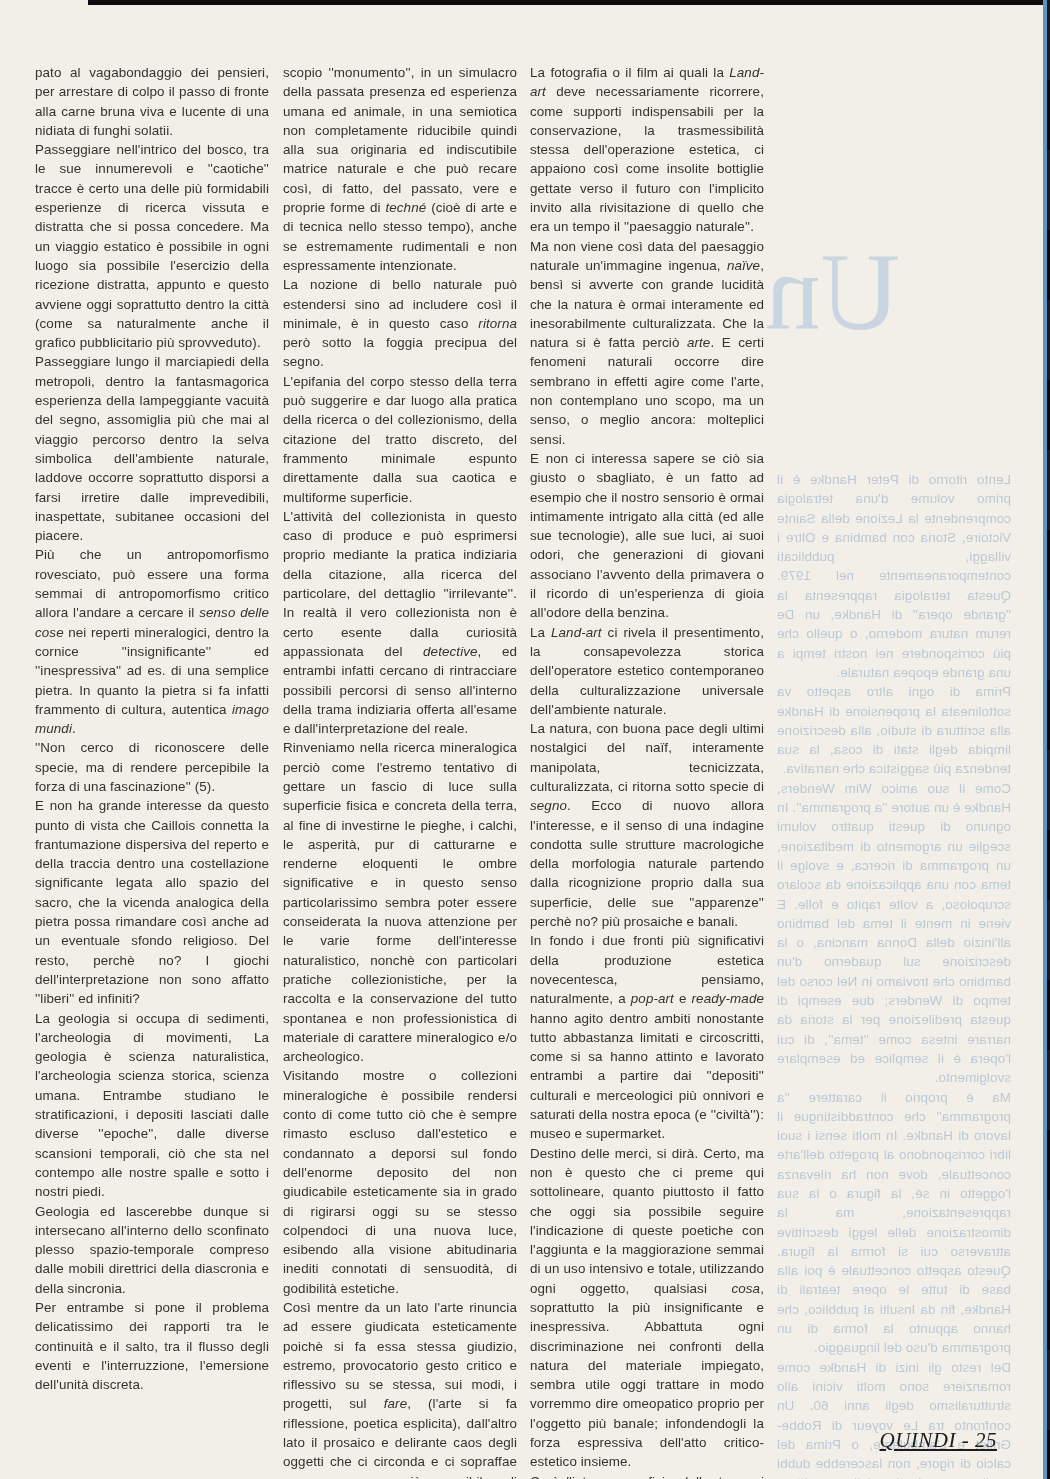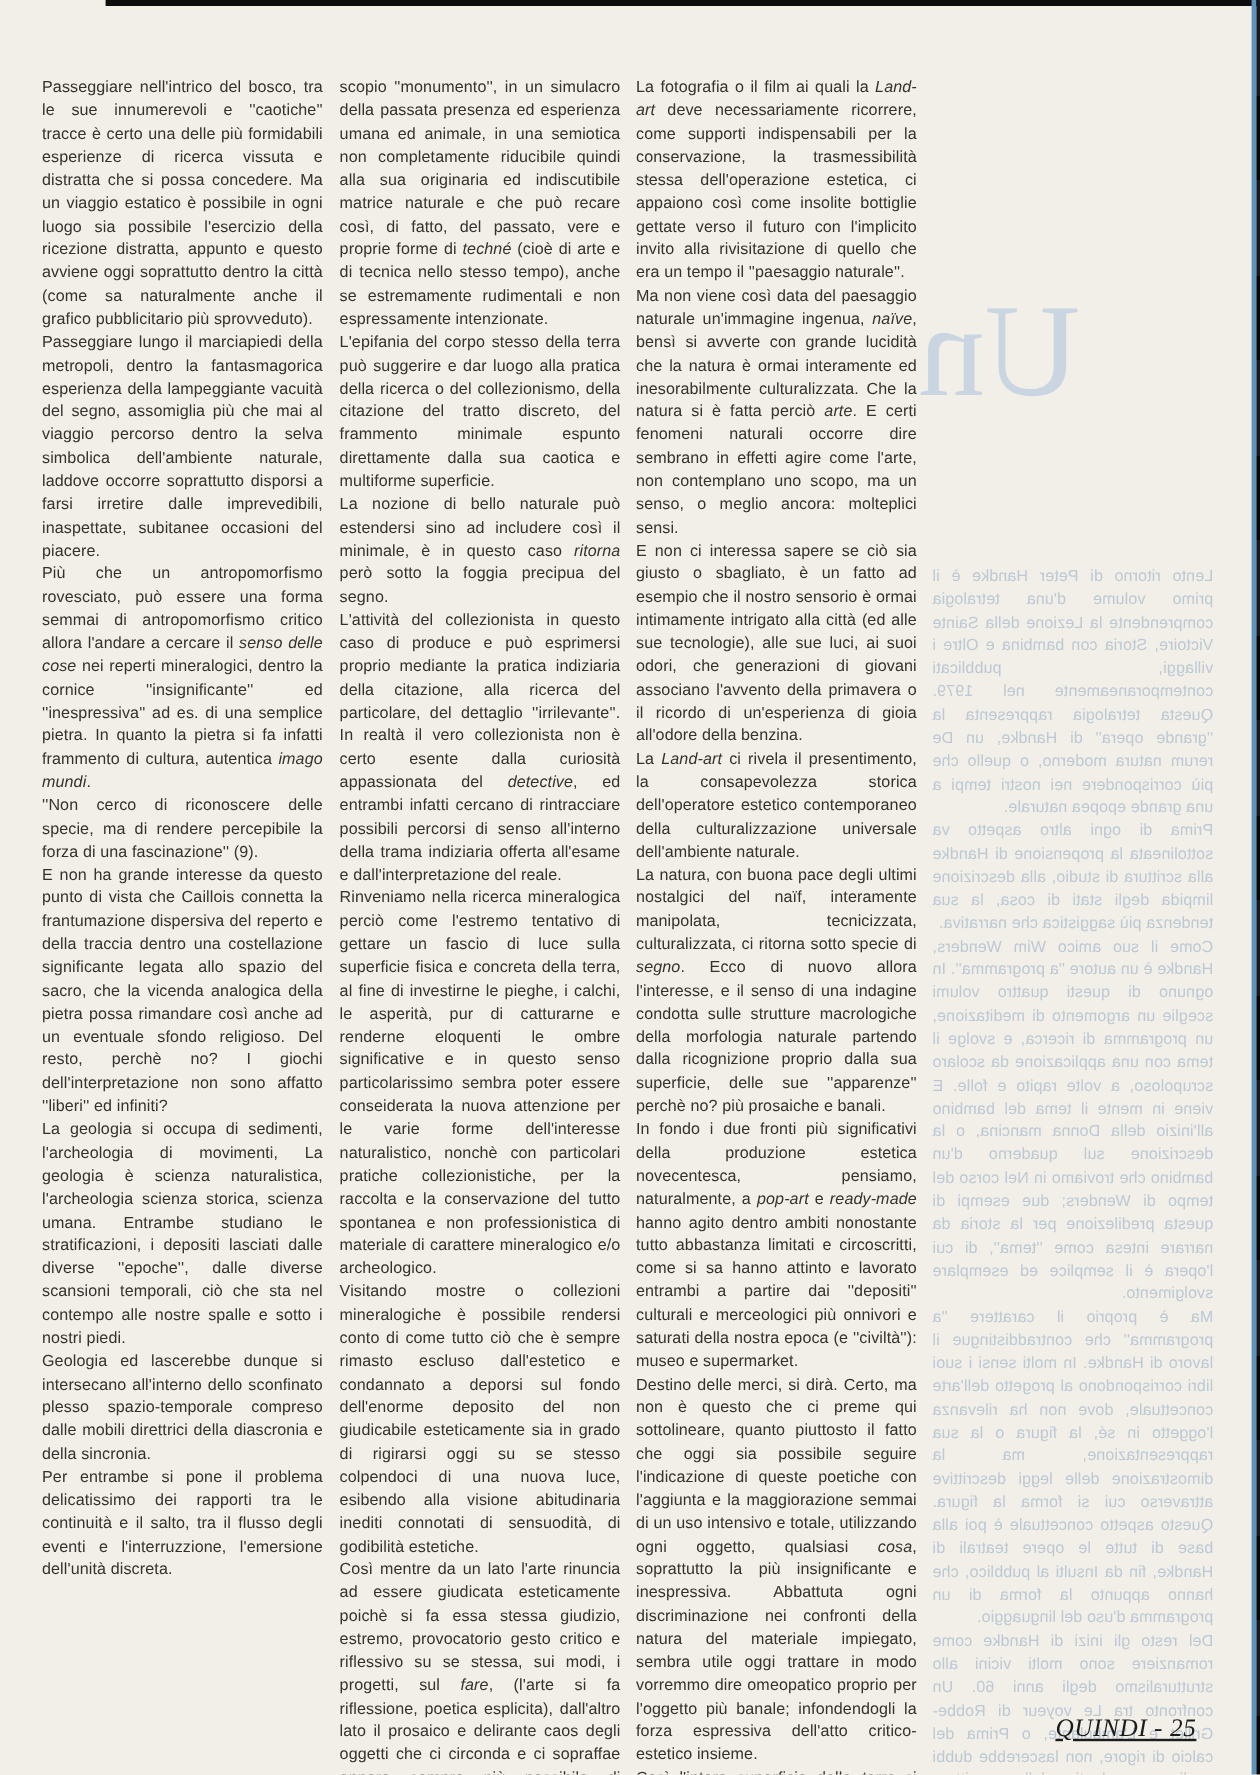--- a/index.html
+++ b/index.html
@@ -69,33 +69,34 @@
 <div class="page">
   <div class="top-edge"></div>
   <div class="right-edge">
     <div class="blue"></div>
     <div class="dark"></div>
   </div>
 
   <div class="showthrough-big">Un</div>
 
   <div class="col col1">
+      <div class="para">pato al vagabondaggio dei pensieri, per arrestare di colpo il passo di fronte alla carne bruna viva e lucente di una nidiata di funghi solatii.</div>
       <div class="para">Passeggiare nell'intrico del bosco, tra le sue innumerevoli e ''caotiche'' tracce è certo una delle più formidabili esperienze di ricerca vissuta e distratta che si possa concedere. Ma un viaggio estatico è possibile in ogni luogo sia possibile l'esercizio della ricezione distratta, appunto e questo avviene oggi soprattutto dentro la città (come sa naturalmente anche il grafico pubblicitario più sprovveduto).</div>
       <div class="para">Passeggiare lungo il marciapiedi della metropoli, dentro la fantasmagorica esperienza della lampeggiante vacuità del segno, assomiglia più che mai al viaggio percorso dentro la selva simbolica dell'ambiente naturale, laddove occorre soprattutto disporsi a farsi irretire dalle imprevedibili, inaspettate, subitanee occasioni del piacere.</div>
       <div class="para">Più che un antropomorfismo rovesciato, può essere una forma semmai di antropomorfismo critico allora l'andare a cercare il <i>senso delle cose</i> nei reperti mineralogici, dentro la cornice ''insignificante'' ed ''inespressiva'' ad es. di una semplice pietra. In quanto la pietra si fa infatti frammento di cultura, autentica <i>imago mundi</i>.</div>
-      <div class="para">''Non cerco di riconoscere delle specie, ma di rendere percepibile la forza di una fascinazione'' (9).</div>
+      <div class="para">''Non cerco di riconoscere delle specie, ma di rendere percepibile la forza di una fascinazione'' (5).</div>
       <div class="para">E non ha grande interesse da questo punto di vista che Caillois connetta la frantumazione dispersiva del reperto e della traccia dentro una costellazione significante legata allo spazio del sacro, che la vicenda analogica della pietra possa rimandare così anche ad un eventuale sfondo religioso. Del resto, perchè no? I giochi dell'interpretazione non sono affatto ''liberi'' ed infiniti?</div>
       <div class="para">La geologia si occupa di sedimenti, l'archeologia di movimenti, La geologia è scienza naturalistica, l'archeologia scienza storica, scienza umana. Entrambe studiano le stratificazioni, i depositi lasciati dalle diverse ''epoche'', dalle diverse scansioni temporali, ciò che sta nel contempo alle nostre spalle e sotto i nostri piedi.</div>
       <div class="para">Geologia ed lascerebbe dunque si intersecano all'interno dello sconfinato plesso spazio-temporale compreso dalle mobili direttrici della diascronia e della sincronia.</div>
       <div class="para">Per entrambe si pone il problema delicatissimo dei rapporti tra le continuità e il salto, tra il flusso degli eventi e l'interruzzione, l'emersione dell'unità discreta.</div>
     </div>
   <div class="col col2">
       <div class="para">scopio ''monumento'', in un simulacro della passata presenza ed esperienza umana ed animale, in una semiotica non completamente riducibile quindi alla sua originaria ed indiscutibile matrice naturale e che può recare così, di fatto, del passato, vere e proprie forme di <i>techné</i> (cioè di arte e di tecnica nello stesso tempo), anche se estremamente rudimentali e non espressamente intenzionate.</div>
+      <div class="para">La nozione di bello naturale può estendersi sino ad includere così il minimale, è in questo caso <i>ritorna</i> però sotto la foggia precipua del segno.</div>
       <div class="para">L'epifania del corpo stesso della terra può suggerire e dar luogo alla pratica della ricerca o del collezionismo, della citazione del tratto discreto, del frammento minimale espunto direttamente dalla sua caotica e multiforme superficie.</div>
-      <div class="para">La nozione di bello naturale può estendersi sino ad includere così il minimale, è in questo caso <i>ritorna</i> però sotto la foggia precipua del segno.</div>
       <div class="para">L'attività del collezionista in questo caso di produce e può esprimersi proprio mediante la pratica indiziaria della citazione, alla ricerca del particolare, del dettaglio ''irrilevante''. In realtà il vero collezionista non è certo esente dalla curiosità appassionata del <i>detective</i>, ed entrambi infatti cercano di rintracciare possibili percorsi di senso all'interno della trama indiziaria offerta all'esame e dall'interpretazione del reale.</div>
       <div class="para">Rinveniamo nella ricerca mineralogica perciò come l'estremo tentativo di gettare un fascio di luce sulla superficie fisica e concreta della terra, al fine di investirne le pieghe, i calchi, le asperità, pur di catturarne e renderne eloquenti le ombre significative e in questo senso particolarissimo sembra poter essere conseiderata la nuova attenzione per le varie forme dell'interesse naturalistico, nonchè con particolari pratiche collezionistiche, per la raccolta e la conservazione del tutto spontanea e non professionistica di materiale di carattere mineralogico e/o archeologico.</div>
       <div class="para">Visitando mostre o collezioni mineralogiche è possibile rendersi conto di come tutto ciò che è sempre rimasto escluso dall'estetico e condannato a deporsi sul fondo dell'enorme deposito del non giudicabile esteticamente sia in grado di rigirarsi oggi su se stesso colpendoci di una nuova luce, esibendo alla visione abitudinaria inediti connotati di sensuodità, di godibilità estetiche.</div>
       <div class="para">Così mentre da un lato l'arte rinuncia ad essere giudicata esteticamente poichè si fa essa stessa giudizio, estremo, provocatorio gesto critico e riflessivo su se stessa, sui modi, i progetti, sul <i>fare</i>, (l'arte si fa riflessione, poetica esplicita), dall'altro lato il prosaico e delirante caos degli oggetti che ci circonda e ci sopraffae appare sempre più passibile di considerazione e di apprezzamento estetici.</div>
     </div>
   <div class="col col3">
       <div class="para">La fotografia o il film ai quali la <i>Land-art</i> deve necessariamente ricorrere, come supporti indispensabili per la conservazione, la trasmessibilità stessa dell'operazione estetica, ci appaiono così come insolite bottiglie gettate verso il futuro con l'implicito invito alla rivisitazione di quello che era un tempo il ''paesaggio naturale''.</div>
       <div class="para">Ma non viene così data del paesaggio naturale un'immagine ingenua, <i>naïve</i>, bensì si avverte con grande lucidità che la natura è ormai interamente ed inesorabilmente culturalizzata. Che la natura si è fatta perciò <i>arte</i>. E certi fenomeni naturali occorre dire sembrano in effetti agire come l'arte, non contemplano uno scopo, ma un senso, o meglio ancora: molteplici sensi.</div>
       <div class="para">E non ci interessa sapere se ciò sia giusto o sbagliato, è un fatto ad esempio che il nostro sensorio è ormai intimamente intrigato alla città (ed alle sue tecnologie), alle sue luci, ai suoi odori, che generazioni di giovani associano l'avvento della primavera o il ricordo di un'esperienza di gioia all'odore della benzina.</div>
       <div class="para">La <i>Land-art</i> ci rivela il presentimento, la consapevolezza storica dell'operatore estetico contemporaneo della culturalizzazione universale dell'ambiente naturale.</div>

